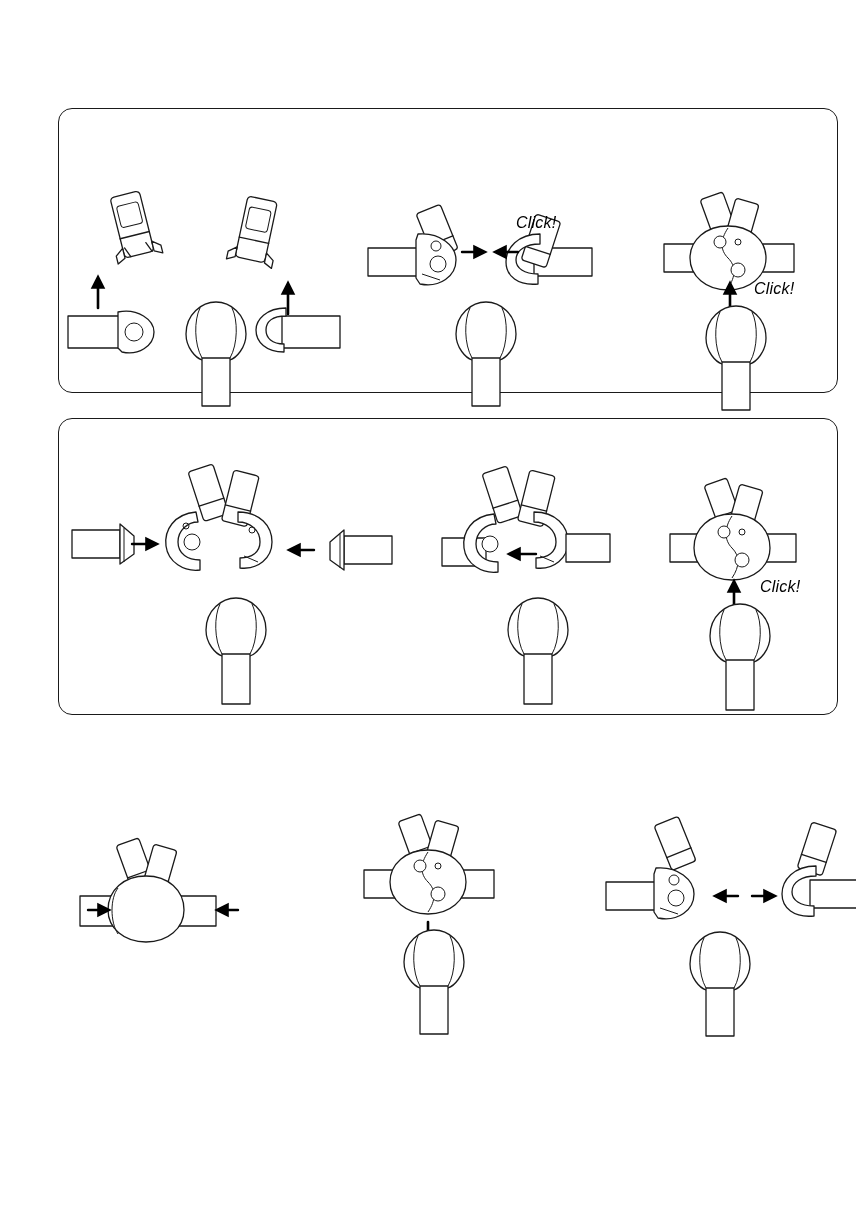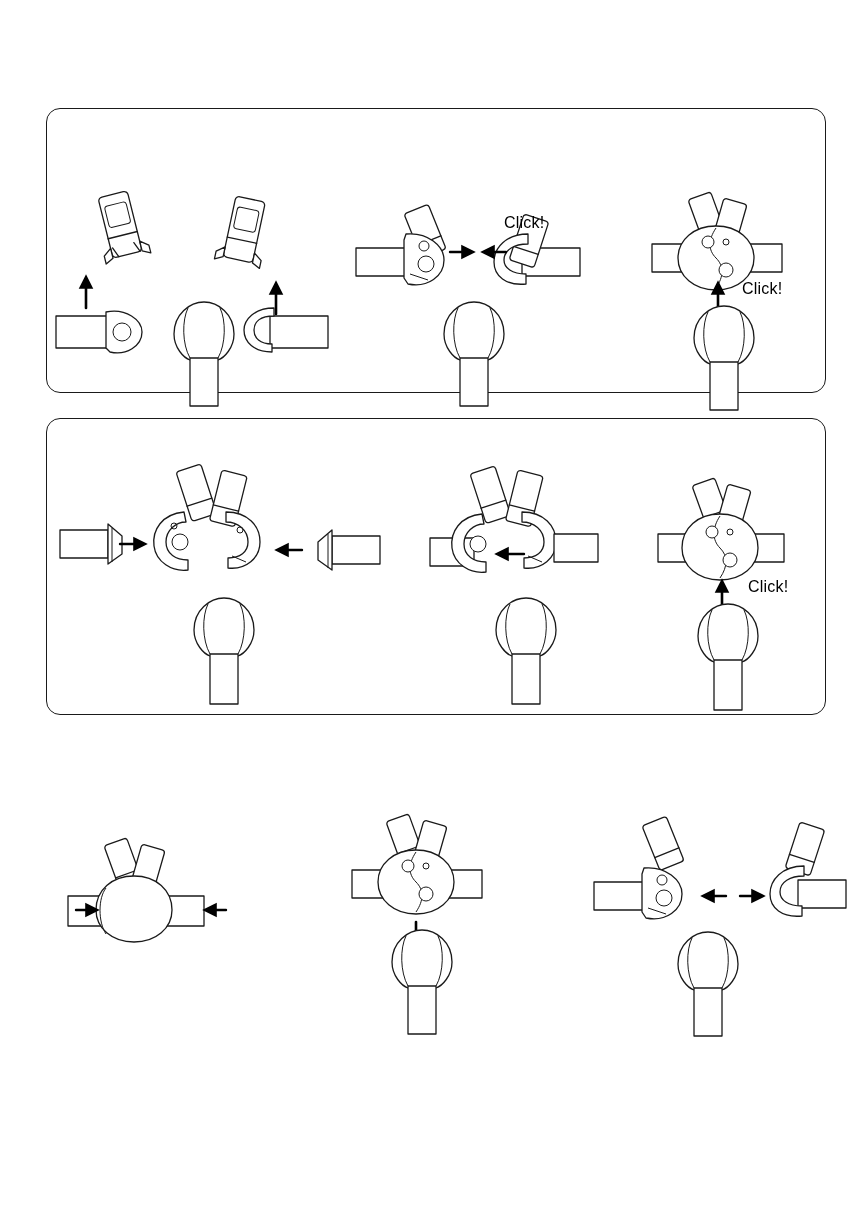--- a/index.html
+++ b/index.html
@@ -9,23 +9,24 @@
   }
   body {
     width: 856px;
     height: 1225px;
     position: relative;
     font-family: "Liberation Sans", sans-serif;
     overflow: hidden;
   }
   .page {
     position: absolute;
-    left: 0; top: 0;
+    left: 12px; top: 0;
     width: 800px;
     height: 1225px;
+    font-style: italic;
   }
   .panel {
     position: absolute;
     border: 1.2px solid #1a1a1a;
     border-radius: 14px;
     box-sizing: border-box;
     background: transparent;
   }
   #panel-1 { left: 46px; top: 108px; width: 780px; height: 285px; }
   #panel-2 { left: 46px; top: 418px; width: 780px; height: 297px; }

